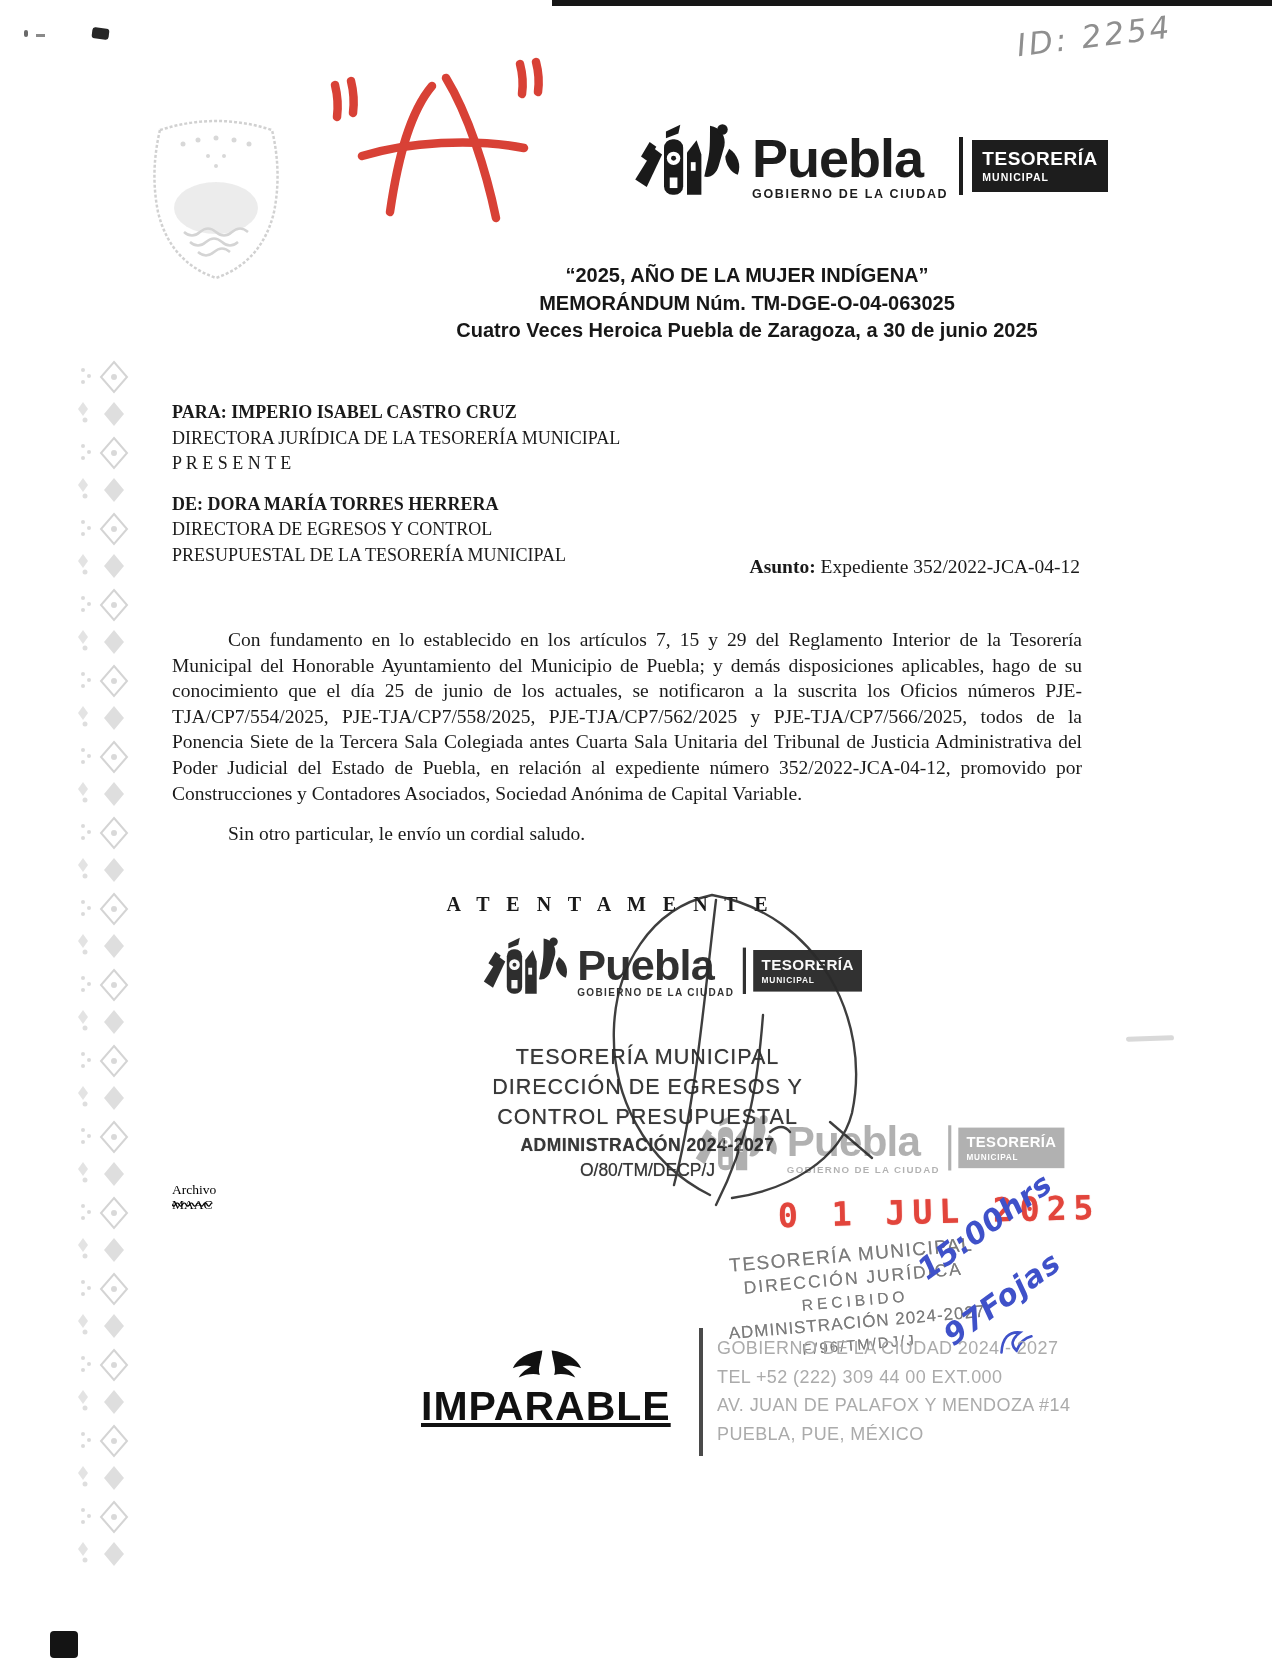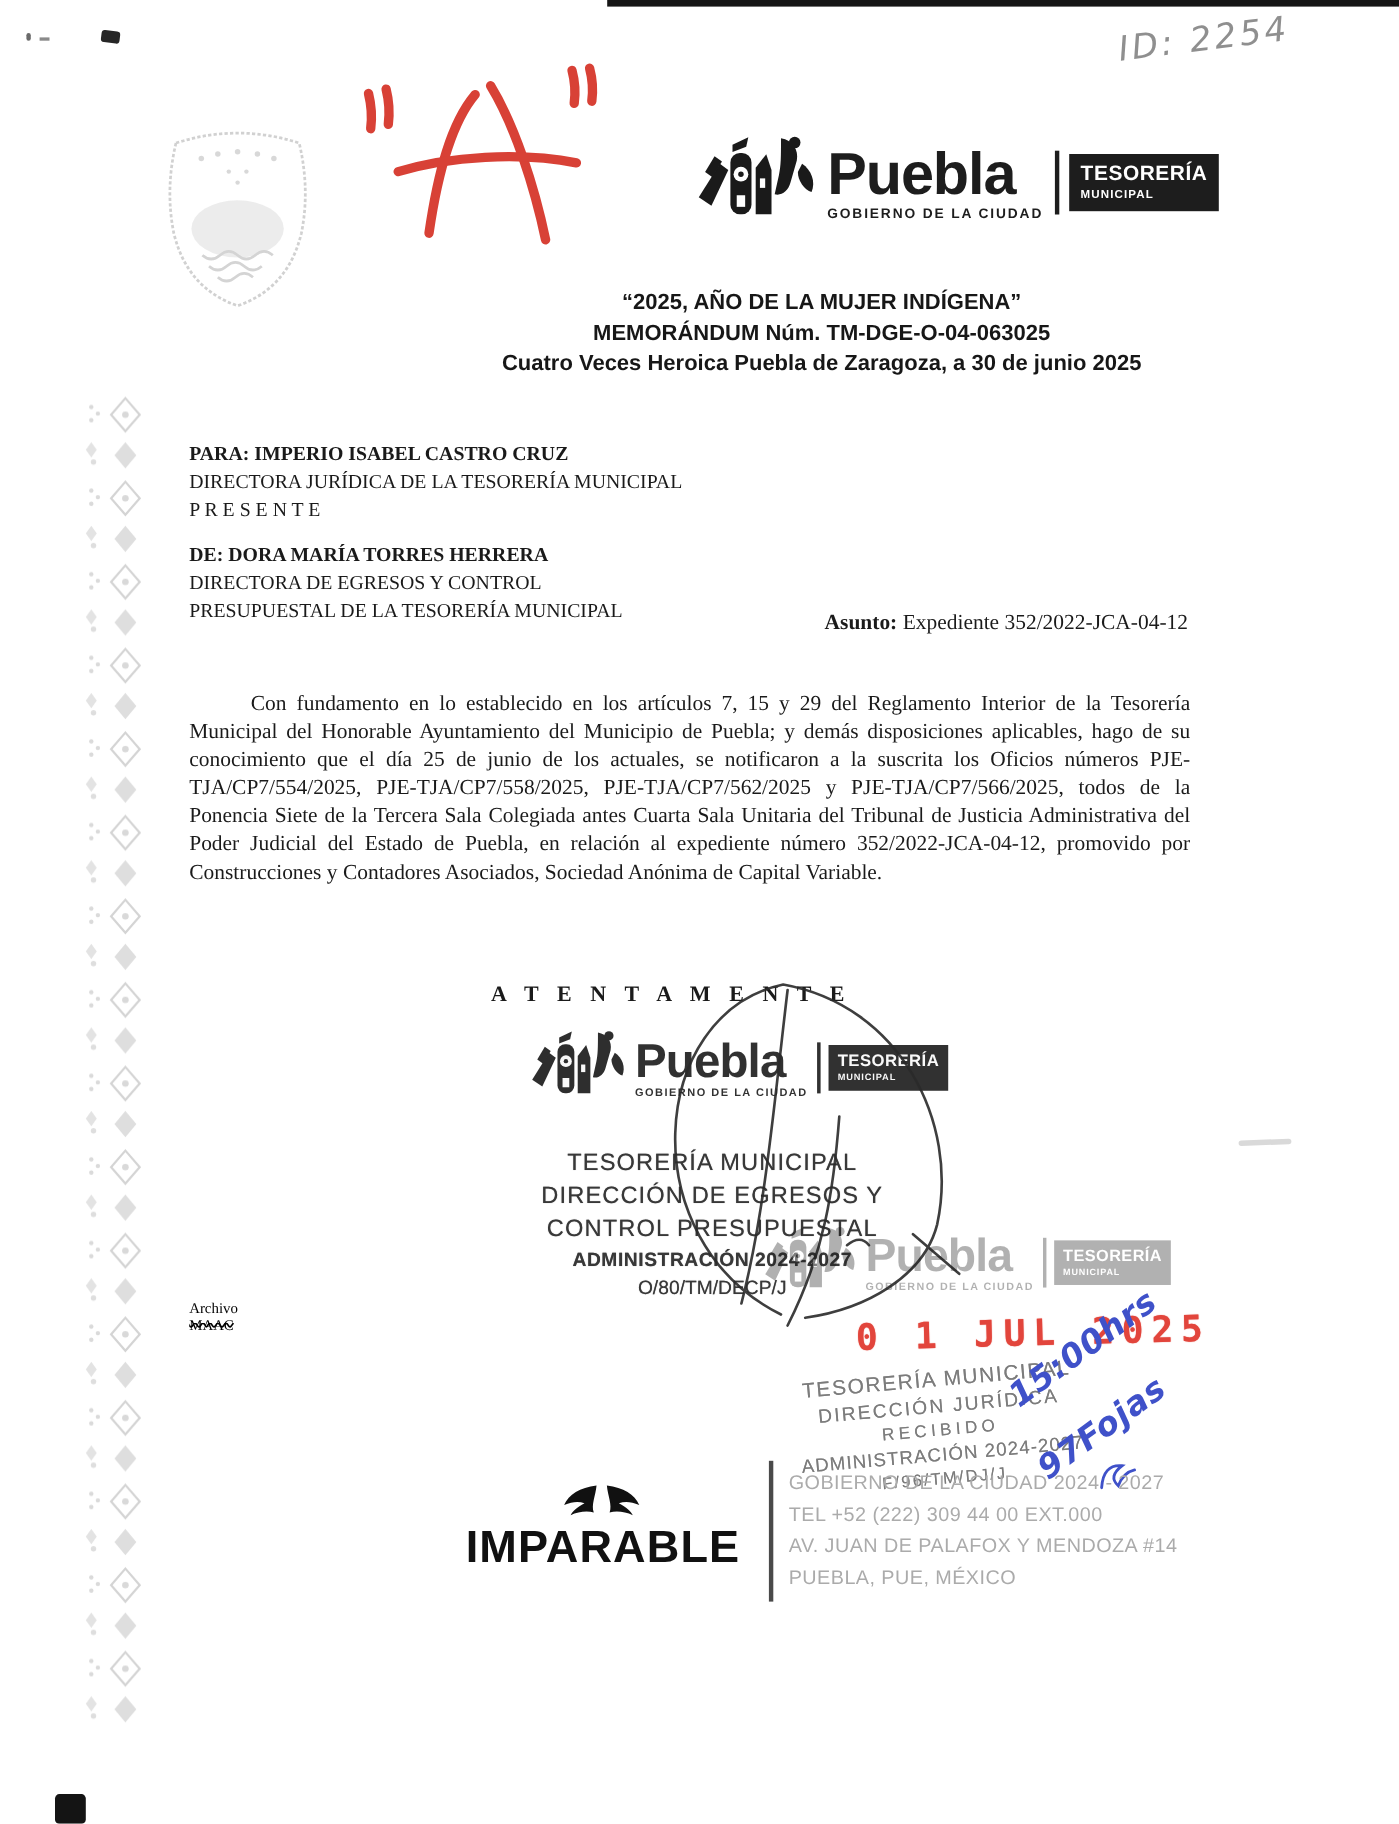--- a/index.html
+++ b/index.html
@@ -72,22 +72,22 @@
   .s2-l1 { font-size:19px;  line-height:24px; letter-spacing:1.5px; }
   .s2-l2 { font-size:17.5px; line-height:23px; letter-spacing:2px; }
   .s2-l3 { font-size:15.5px; line-height:21px; letter-spacing:4px; }
   .s2-l4 { font-size:17px;  line-height:23px; letter-spacing:1px; }
   .s2-l5 { font-size:15px;  line-height:21px; letter-spacing:2px; }
 
   
   .slogan1 { left:413px; top:1349px; width:268px; display:flex; align-items:center; justify-content:center;
              gap:6px; font-family:"Liberation Sans", sans-serif; font-weight:bold; font-size:28px;
              letter-spacing:5px; color:#111; }
-  .slogan2 { left:421px; top:1383px; width:252px; text-align:right; font-family:"Liberation Sans", sans-serif;
-             font-weight:bold; font-size:41px; letter-spacing:1px; color:#111; }
+  .slogan2 { left:421px; top:1383px; width:252px; text-align:left; font-family:"Liberation Sans", sans-serif;
+             font-weight:bold; font-size:41px; letter-spacing:1px; color:#111;text-decoration:underline; }
   .fdivider { left:699px; top:1328px; width:4px; height:128px; background:#4a4a4a; }
   .faddr { left:717px; top:1334px; width:420px; font-family:"Liberation Sans", sans-serif;
            font-size:18px; line-height:28.5px; color:#ababab; letter-spacing:.4px; }
 </style>
 </head>
 <body>
 
 <svg width="0" height="0" style="position:absolute">
   <defs>
     <g id="cityicons" fill="#1a1a1a">
@@ -195,20 +195,21 @@
   <div>PRESUPUESTAL DE LA TESORERÍA MUNICIPAL</div>
 </div>
 
 <div class="abs asunto">
   <span class="b">Asunto:</span>
   <span>Expediente 352/2022-JCA-04-12</span>
 </div>
 
 <div class="abs bodytext">
   <p>Con fundamento en lo establecido en los artículos 7, 15 y 29 del Reglamento Interior de la Tesorería Municipal del Honorable Ayuntamiento del Municipio de Puebla; y demás disposiciones aplicables, hago de su conocimiento que el día 25 de junio de los actuales, se notificaron a la suscrita los Oficios números PJE-TJA/CP7/554/2025, PJE-TJA/CP7/558/2025, PJE-TJA/CP7/562/2025 y PJE-TJA/CP7/566/2025, todos de la Ponencia Siete de la Tercera Sala Colegiada antes Cuarta Sala Unitaria del Tribunal de Justicia Administrativa del Poder Judicial del Estado de Puebla, en relación al expediente número 352/2022-JCA-04-12, promovido por Construcciones y Contadores Asociados, Sociedad Anónima de Capital Variable.</p>
+  <p>Sin otro particular, le envío un cordial saludo.</p>
 </div>
 
 <div class="abs atent">A T E N T A M E N T E</div>
 
 <div class="abs plogo logo-stamp1">
   <svg class="plogo-icons" viewBox="0 0 120 96">
     <use href="#cityicons"></use>
     </svg>
   <div class="plogo-word">
     <div class="plogo-brand">Puebla</div>

